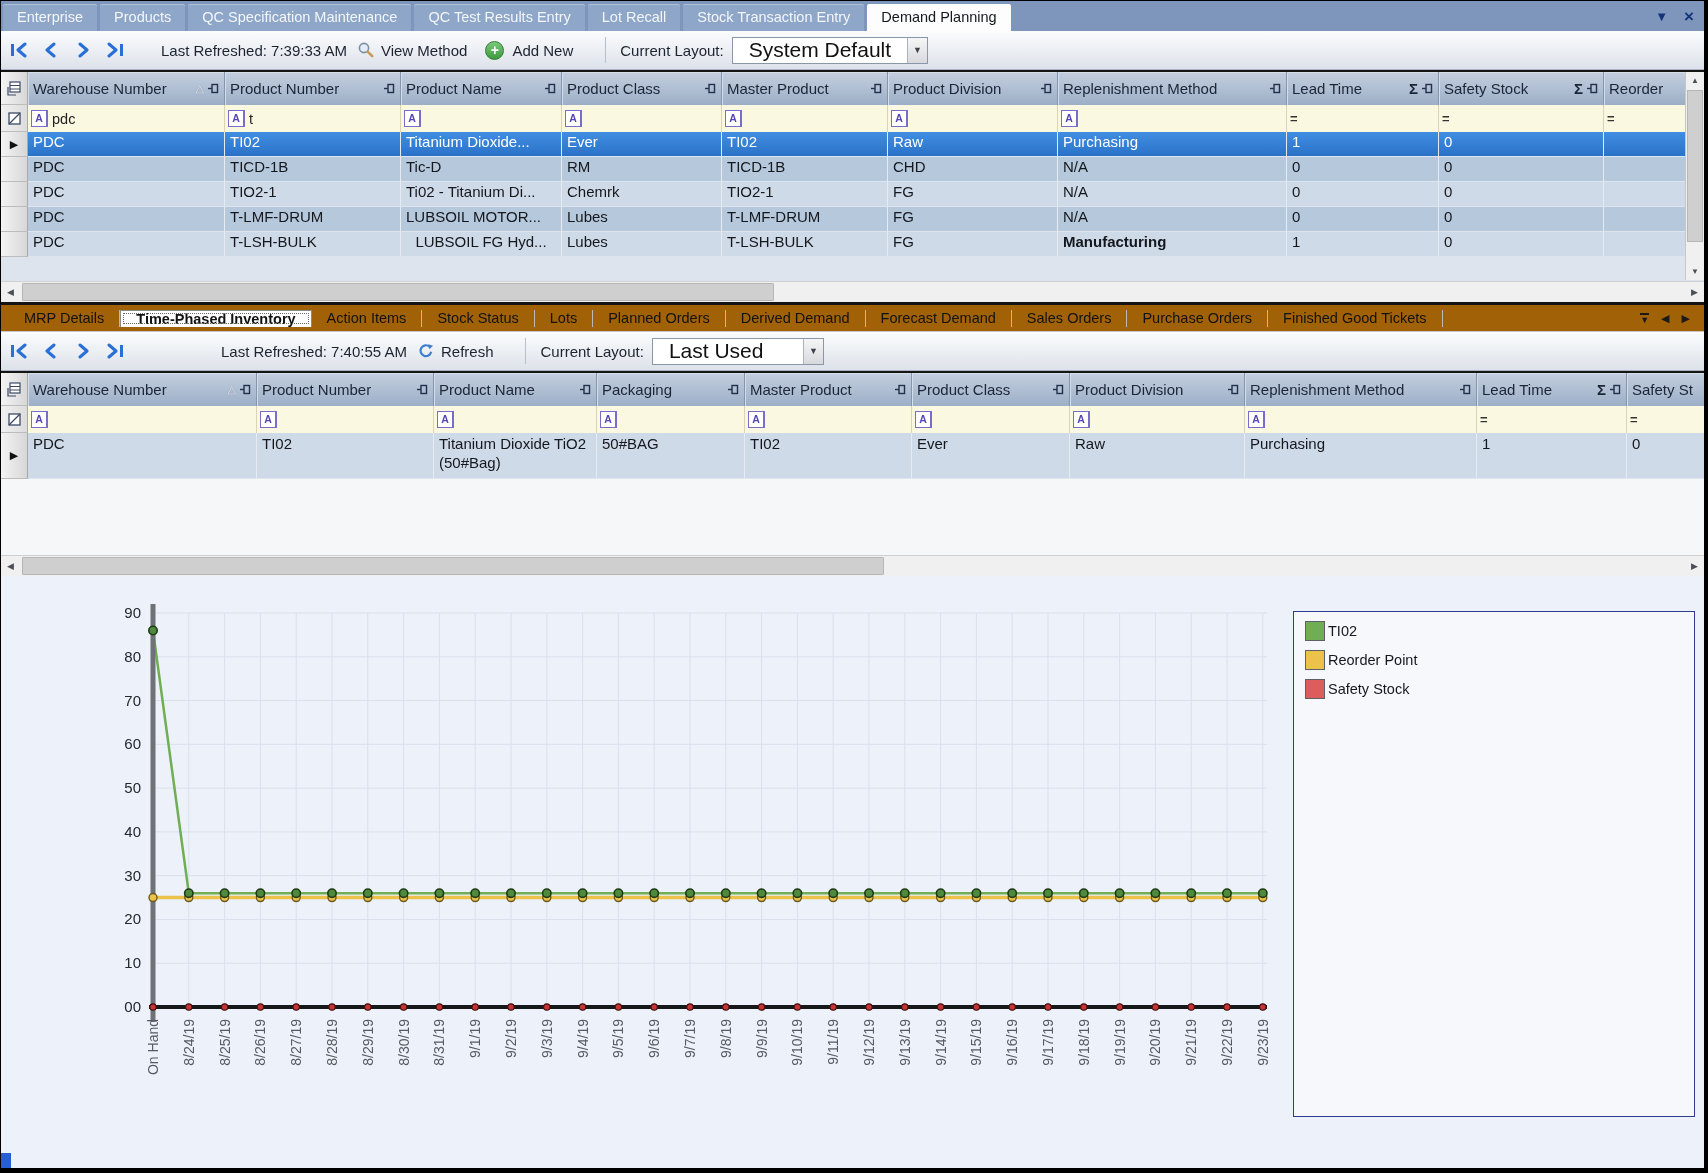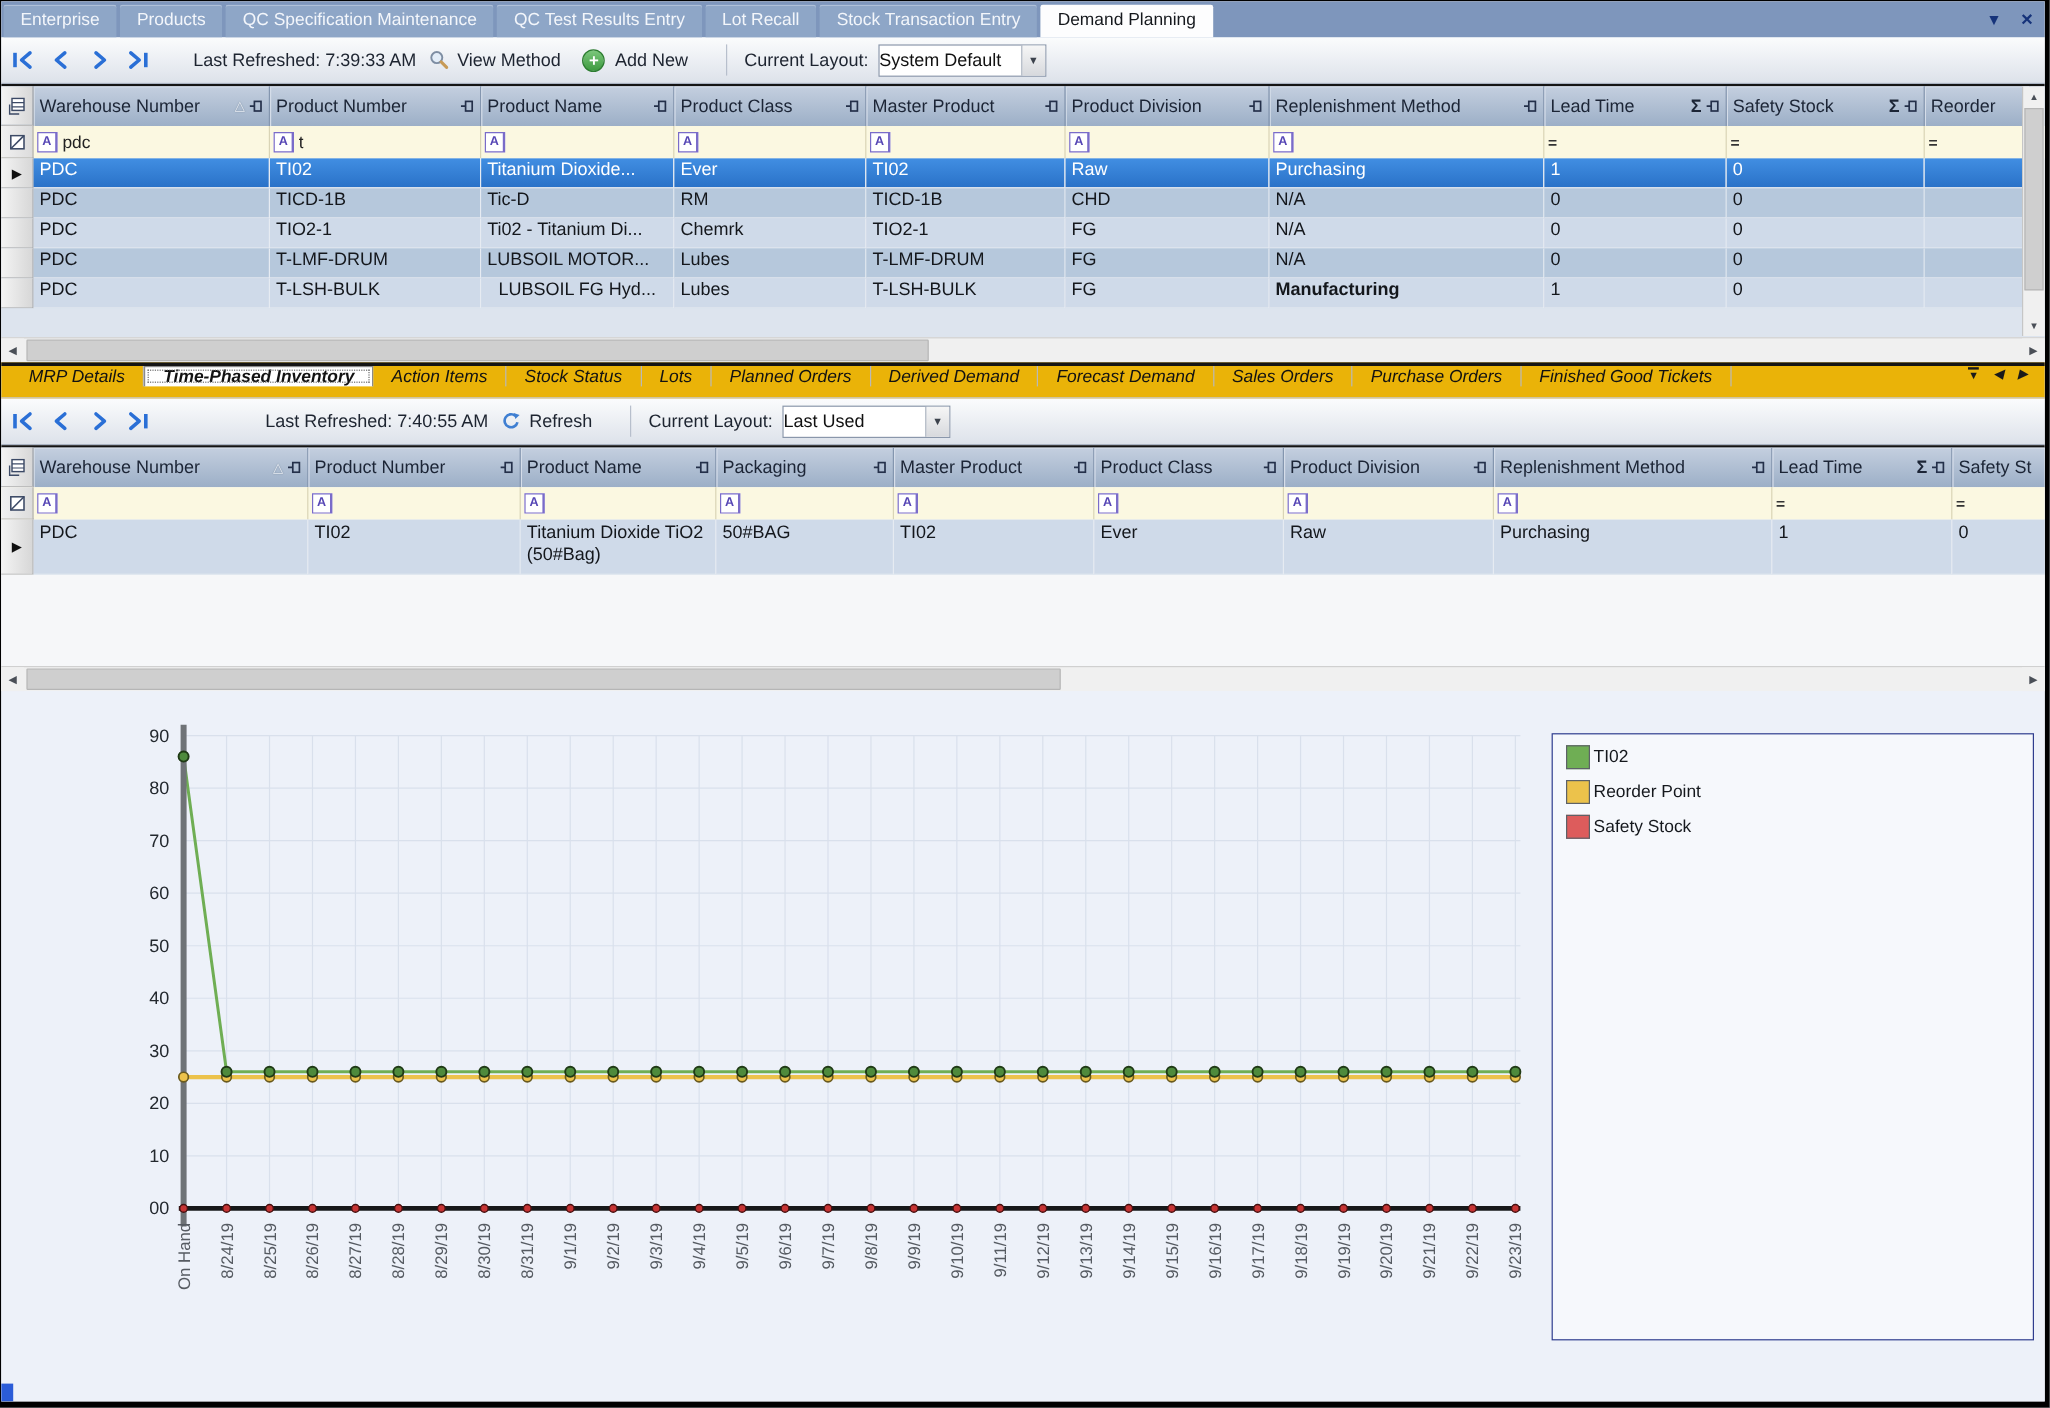--- a/index.html
+++ b/index.html
@@ -19,21 +19,21 @@
     display:flex;align-items:center;font-size:15px;color:#1d2430;}
   .navgroup{display:flex;align-items:center;gap:12px;margin-left:8px;margin-right:36px;}
   .navbtn{display:flex;align-items:center;cursor:default;}
   .tb-text{margin-right:10px;white-space:nowrap;}
   .tb-btn{margin:0 18px 0 4px;white-space:nowrap;cursor:default;}
   .tb-icon{display:flex;align-items:center;margin-right:2px;}
   .plus-icon{width:17px;height:17px;border-radius:50%;background:linear-gradient(#7cc77c,#3d9a3f);border:1px solid #2e7d32;
     color:#fff;font-weight:bold;font-size:14px;line-height:16px;text-align:center;margin-right:4px;}
   .sep{width:1px;height:26px;background:#b7bfcc;margin:0 14px;}
   .combo{display:inline-flex;align-items:stretch;height:25px;background:#fff;border:1px solid #8a97ab;margin-left:8px;}
-  .combo-value{min-width:118px;padding:0 0;font-size:15px;display:flex;align-items:center;color:#111;text-align:right;}
+  .combo-value{min-width:118px;padding:0 16px;font-size:21px;display:flex;align-items:center;color:#111;text-align:right;}
   .combo-btn{width:19px;background:linear-gradient(#f6f6f6,#d7d9dd);border-left:1px solid #aab2bf;display:flex;
     align-items:center;justify-content:center;font-size:9px;color:#3c424c;}
   
   .gridwrap{flex:none;position:relative;border-top:2px solid #141414;display:flex;flex-direction:column;background:#dde4ee;}
   #grid1{height:230px;}
   #grid2{height:203px;background:#f6f7f9;}
   .g-row{display:flex;flex:none;}
   .g-sel{width:26px;flex:none;background:linear-gradient(90deg,#f4f4f4,#d7d7d7);border-right:1px solid #a9a9a9;
     border-bottom:1px solid #bdbdbd;display:flex;align-items:center;justify-content:center;}
   .g-headrow{height:33px;background:linear-gradient(#c4cfdf,#9cafc7);}
@@ -66,22 +66,22 @@
   
   .g-hscroll{height:20px;flex:none;background:#f0f0f0;border-top:1px solid #d0d0d0;display:flex;align-items:stretch;}
   .hs-btn{width:19px;flex:none;display:flex;align-items:center;justify-content:center;font-size:9px;color:#4a4f57;background:#f0f0f0;}
   .hs-track{flex:1;position:relative;}
   .hs-thumb{position:absolute;top:1px;bottom:1px;background:#cfcfcf;border:1px solid #b6b6b6;border-radius:1px;}
   .vscroll{position:absolute;right:0;top:0;width:18px;background:#f0f0f0;border-left:1px solid #c6c6c6;z-index:5;}
   .vs-btn{height:17px;display:flex;align-items:center;justify-content:center;font-size:8px;color:#4a4f57;}
   .vs-thumb{position:absolute;left:1px;right:1px;top:18px;height:150px;background:#cfcfcf;border:1px solid #b6b6b6;}
   .vs-down{position:absolute;bottom:0;left:0;right:0;}
   
-  .tabstrip2{height:26px;flex:none;border-top:3px solid #141414;background:#eab308;display:flex;align-items:flex-start;
-    border-bottom:1px solid #c9c9c9;position:relative;font-style:italic;}
+  .tabstrip2{height:26px;flex:none;border-top:3px solid #141414;background:#a16207;display:flex;align-items:center;
+    border-bottom:1px solid #c9c9c9;position:relative;}
   .tab2{padding:0 15px;display:flex;align-items:center;font-size:14.5px;color:#121212;border-right:1px solid #b9b9b9;
     white-space:nowrap;cursor:default;}
   .tab2.active{font-weight:bold;background:#fff;outline:1px dotted #6a6a6a;outline-offset:-4px;border:1px solid #8a8a8a;border-bottom:none;}
   .tab2-controls{margin-left:auto;display:flex;align-items:center;gap:12px;padding-right:14px;}
   .tab2-controls .pin-dd{font-size:9px;color:#1a1a1a;border-top:2px solid #1a1a1a;line-height:8px;padding-top:1px;}
   .tab2-controls .arr{font-size:11px;color:#1a1a1a;}
   
   .chart-caption{height:50px;flex:none;border-top:2px solid #141414;box-sizing:border-box;
     background:linear-gradient(#b4becd,#e8ecf4 55%,#eef1f8);display:flex;align-items:flex-end;padding:0 0 5px 4px;}
   .chart-title{font-size:14.5px;color:#1a2338;}

